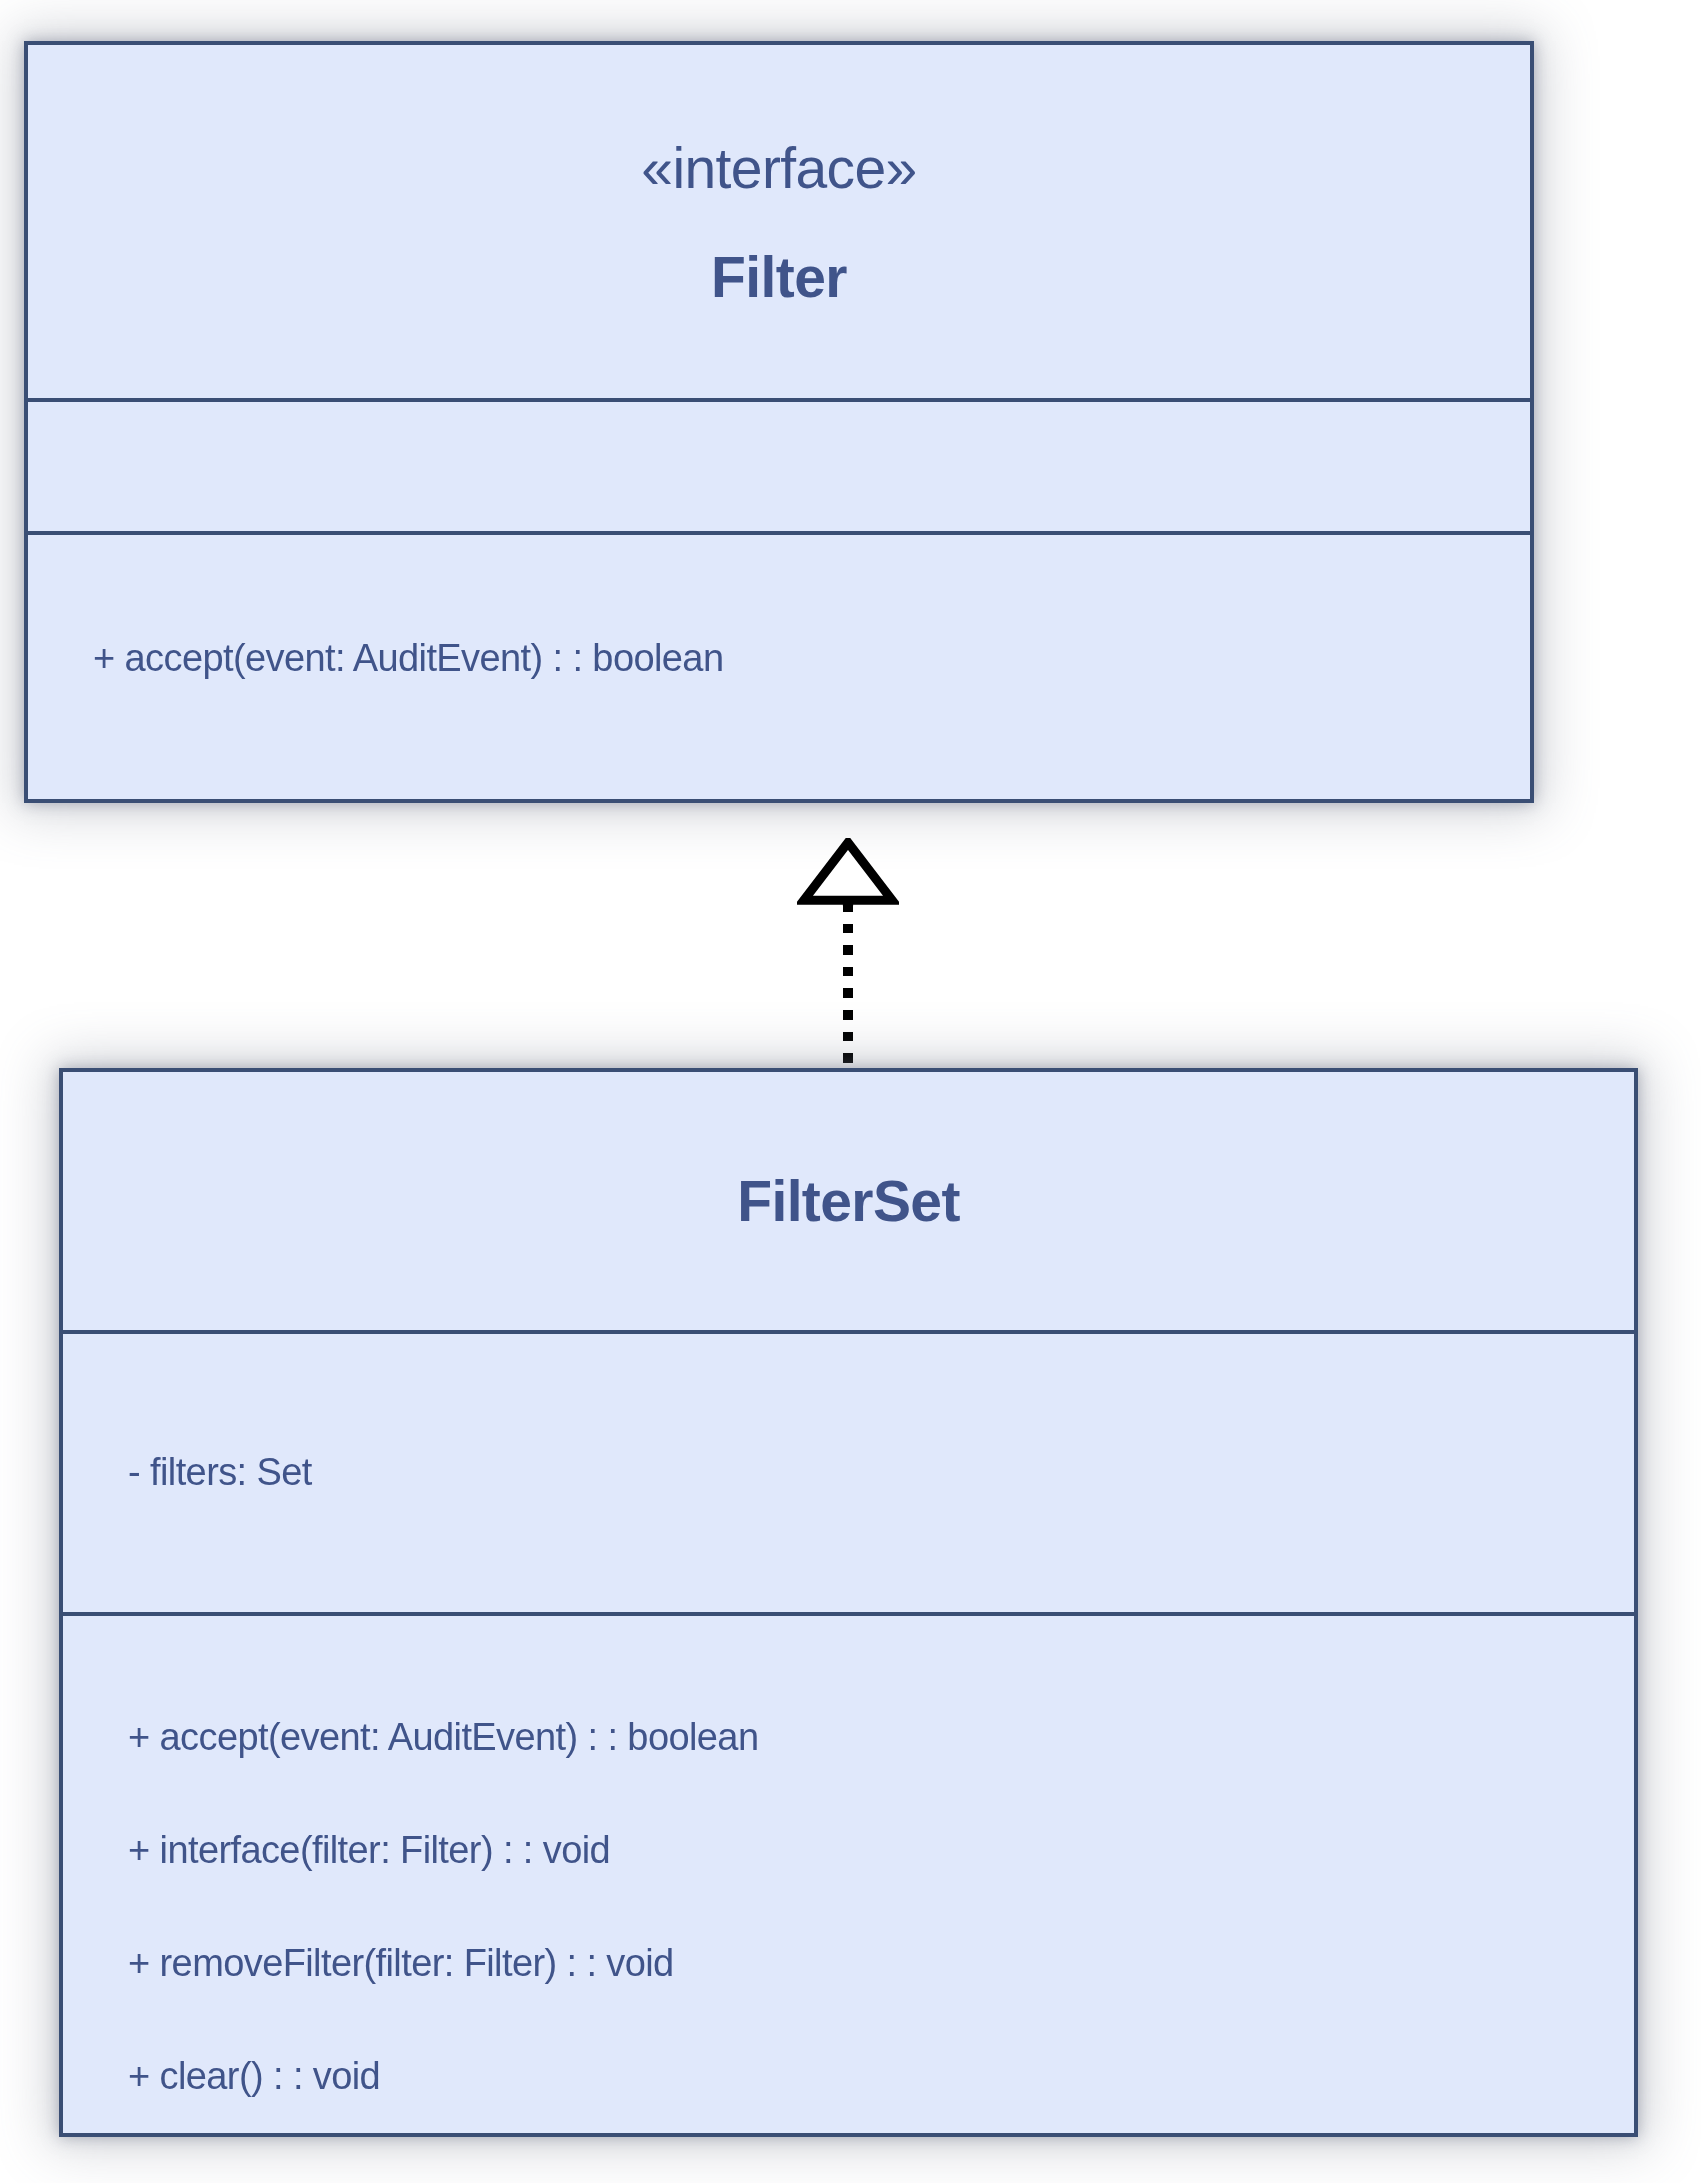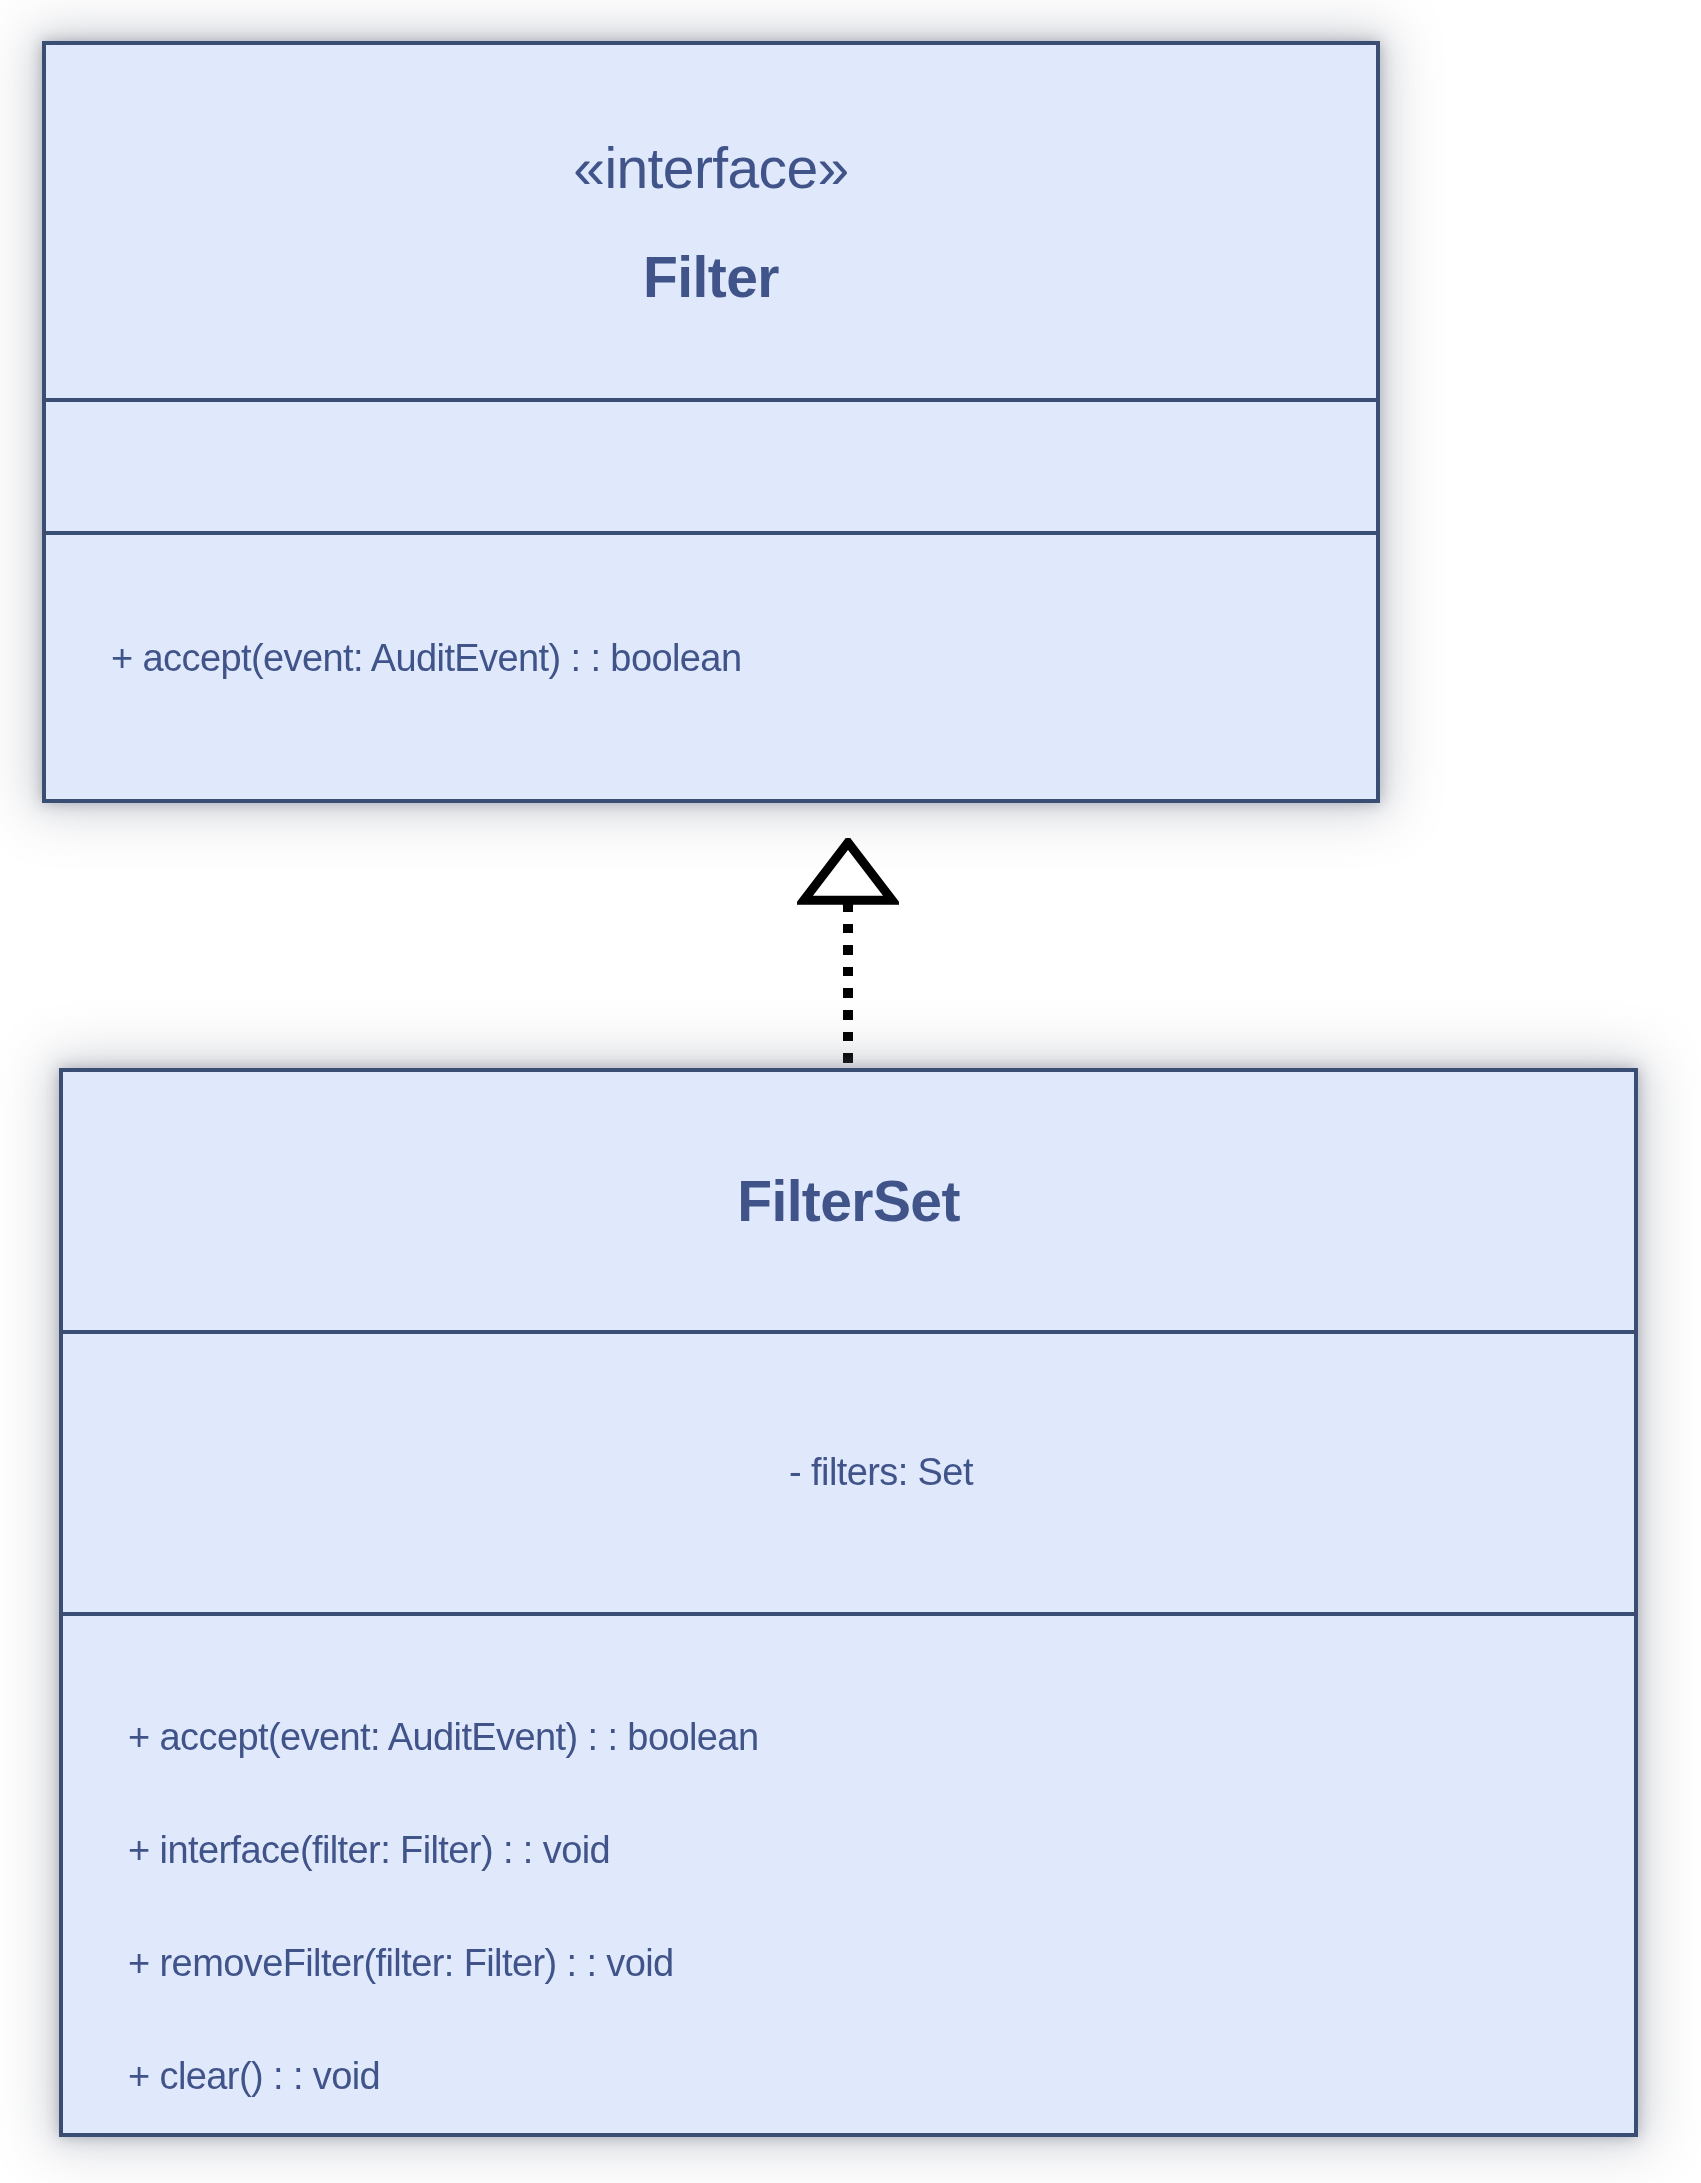--- a/index.html
+++ b/index.html
@@ -21,23 +21,23 @@
   .uml-class {
     position: absolute;
     box-sizing: border-box;
     background: var(--fill);
     border: 4.5px solid var(--border);
     display: flex;
     flex-direction: column;
     box-shadow: 0 0 15px rgba(99,106,125,.5), 0 0 51px 11.4px rgba(99,106,125,.28);
   }
   .class-filter {
-    left: 42px;
+    left: 24px;
     top: 41px;
-    width: 1338px;
+    width: 1510px;
     height: 762px;
   }
   .class-filterset {
     left: 59px;
     top: 1068px;
     width: 1579px;
     height: 1069px;
   }
   .comp { box-sizing: border-box; }
   .divided { border-top: 4.5px solid var(--border); }
@@ -62,21 +62,20 @@
     height: 282px;
     display: flex;
     align-items: center;
     justify-content: center;
   }
   .class-filterset .attr-comp {
     height: 308px;
     display: flex;
     align-items: center;
     padding-left: 65px;
-    justify-content: center;
   }
   .class-filterset .method-comp {
     flex: 1;
     padding-top: 65px;
     padding-left: 65px;
   }
 
   .stereo {
     font-size: 57px;
     color: var(--text);

